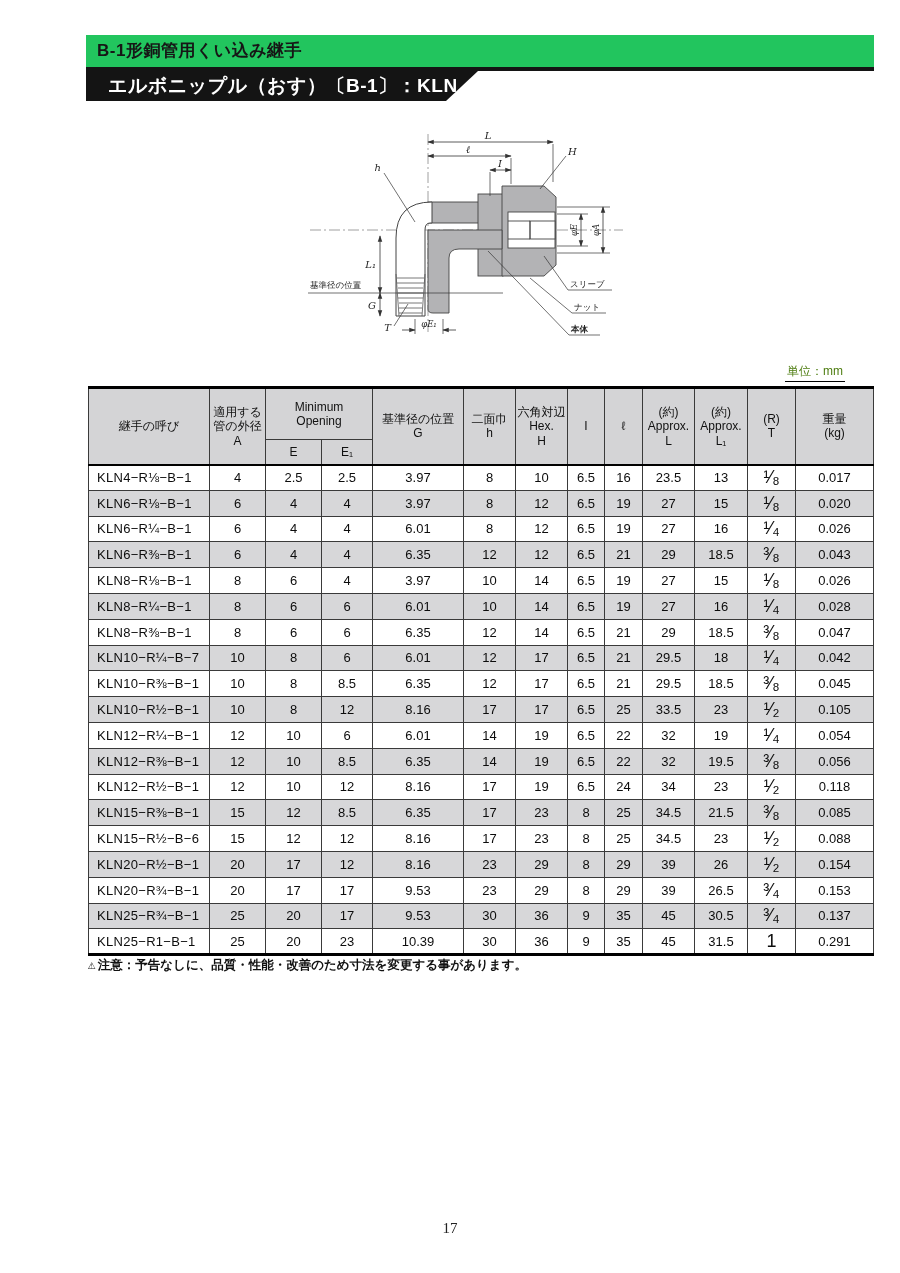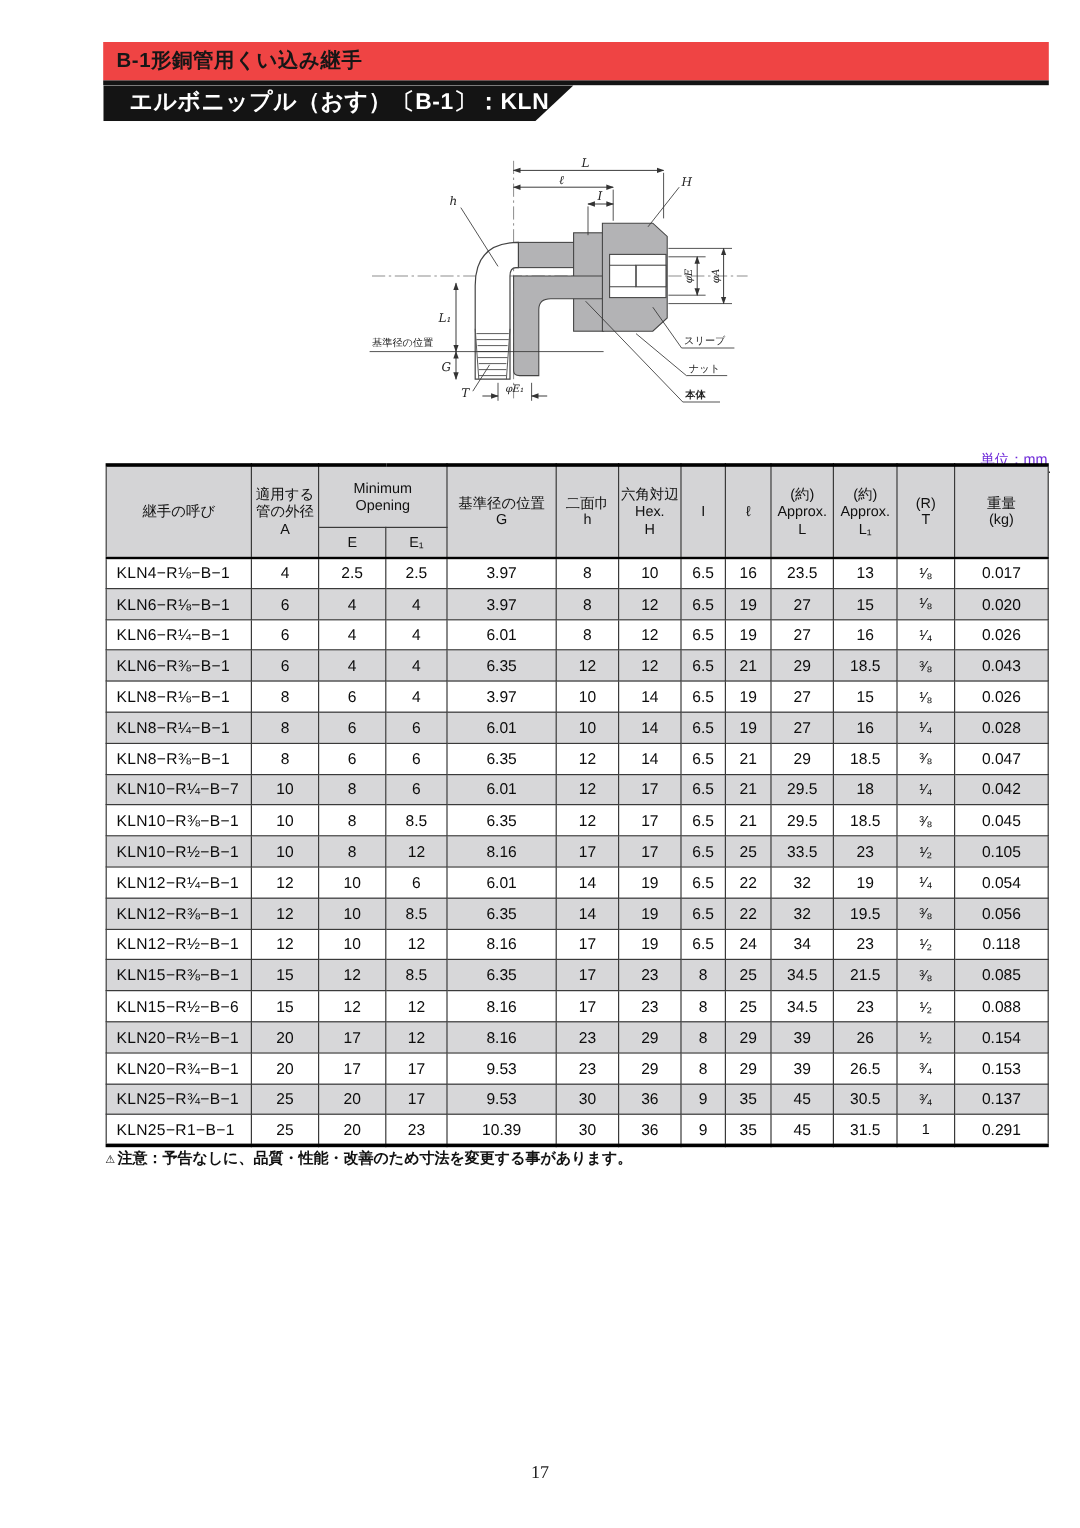--- a/index.html
+++ b/index.html
@@ -3,59 +3,59 @@
 <meta charset="utf-8">
 <style>
   * { margin:0; padding:0; box-sizing:border-box; }
   html,body { background:#fff; }
   body { font-family:"Liberation Sans","DejaVu Sans",sans-serif; color:#111; }
   .page { position:relative; width:900px; height:1273px; background:#fff; overflow:hidden; }
 
   
   .bar-gray {
     position:absolute; left:86px; top:35px; width:788px; height:32px;
-    background:#ef4444; color:#161616; font-weight:bold; font-size:17px;
+    background:#22c55e; color:#161616; font-weight:bold; font-size:17px;
     line-height:32px; padding-left:11px; letter-spacing:.5px;
   }
   .bar-underline { position:absolute; left:86px; top:67px; width:788px; height:4px; background:#141414; }
   .bar-black {
     position:absolute; left:86px; top:71px; width:392px; height:30px;
     background:#141414; color:#fff; font-weight:bold; font-size:19px;
     line-height:30px; padding-left:22px; letter-spacing:.5px;
     clip-path:polygon(0 0, 392px 0, 360px 30px, 0 30px);
   }
 
   
   .drawing { position:absolute; left:278px; top:126px; width:384px; height:242px; }
   .drawing svg { width:100%; height:100%; }
   .dim-text { font-family:"DejaVu Serif","Liberation Serif",serif; font-style:italic; font-size:10px; fill:#222; }
   .jp-text  { font-family:"DejaVu Sans","Liberation Sans",sans-serif; font-size:8.5px; fill:#222; }
 
   
   .unit-label {
-    position:absolute; left:815px; top:363px; font-size:12px; color:#6d28d9;
-    border-bottom:1px solid #000; padding:0 2px 1px 2px;margin-top:12px;
+    position:absolute; left:785px; top:363px; font-size:12px; color:#4d7c0f;
+    border-bottom:1px solid #000; padding:0 2px 1px 2px;
   }
 
   
   .spec-table-wrap { position:absolute; left:88px; top:386px; width:786px; }
   table.spec { border-collapse:collapse; table-layout:fixed; width:786px;
     border-top:3px solid #000; border-bottom:3px solid #000;
     border-left:1px solid #000; border-right:1px solid #000; }
   table.spec th, table.spec td { border:1px solid #3a3a3a; font-weight:normal; }
   table.spec thead th { background:#d4d4d6; font-size:12px; line-height:14.5px; text-align:center; vertical-align:middle; padding:2px 0; }
   table.spec thead tr.h1 th { height:52px; }
   table.spec thead tr.h2 th { height:25px; }
   table.spec thead { border-bottom:2.5px solid #000; }
   table.spec thead tr.h1 { border-top:0; }
   table.spec tbody tr { height:25.8px; }
   table.spec tbody tr.alt td { background:#d7d7d9; }
   table.spec td { font-size:13px; text-align:center; vertical-align:middle; color:#0c0c0c; }
   table.spec td.name { text-align:left; padding-left:8px; font-size:13px; letter-spacing:.3px; }
-  table.spec td.frac { font-size:12px; }
+  table.spec td.frac { font-size:18px; }
 
   
   .note { position:absolute; left:88px; top:957px; font-size:12.5px; font-weight:bold; color:#111;font-family:Liberation Mono, monospace; }
   .note .warn-icon { font-weight:normal; font-size:13px; margin-right:2px; }
   .page-number { position:absolute; left:0; top:1220px; width:900px; text-align:center;
     font-family:"Liberation Serif","DejaVu Serif",serif; font-size:15px; color:#222; }
 </style>
 </head>
 <body>
 

